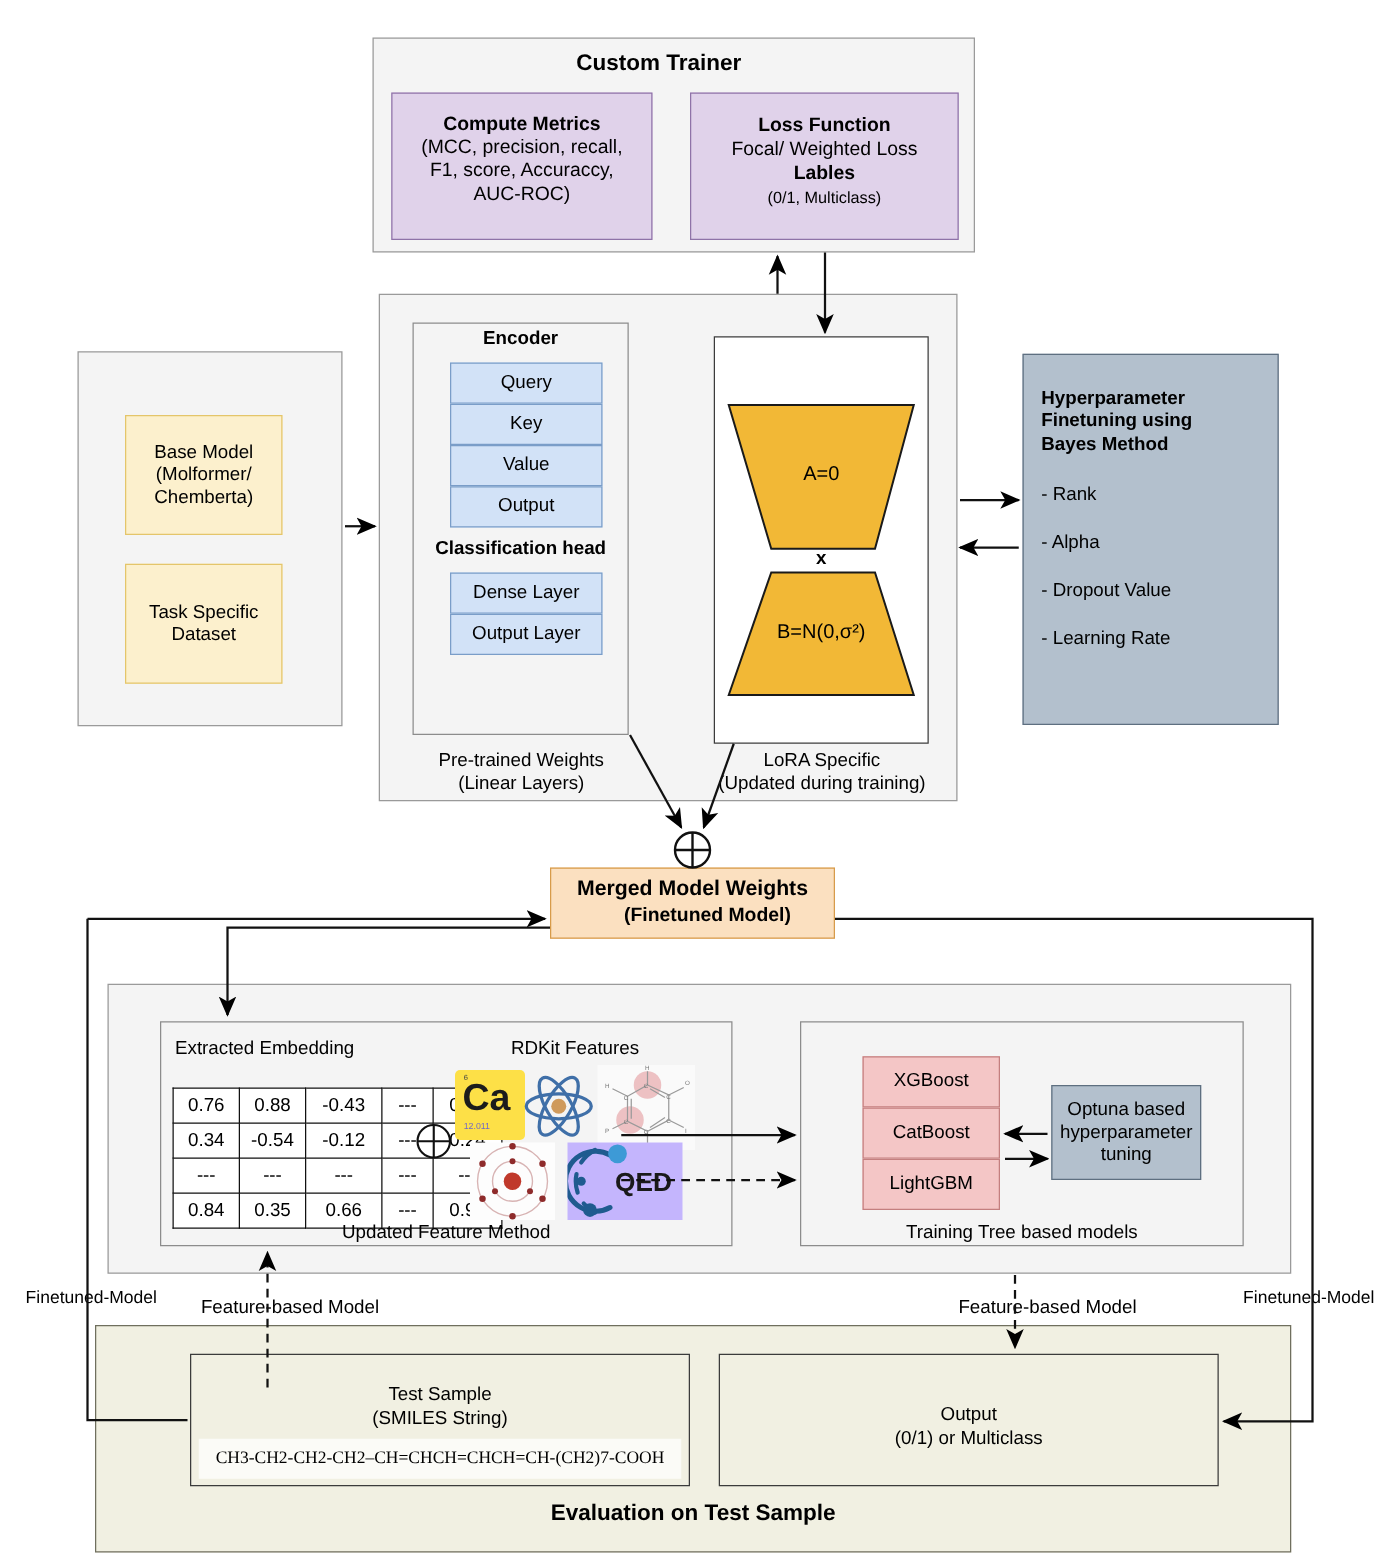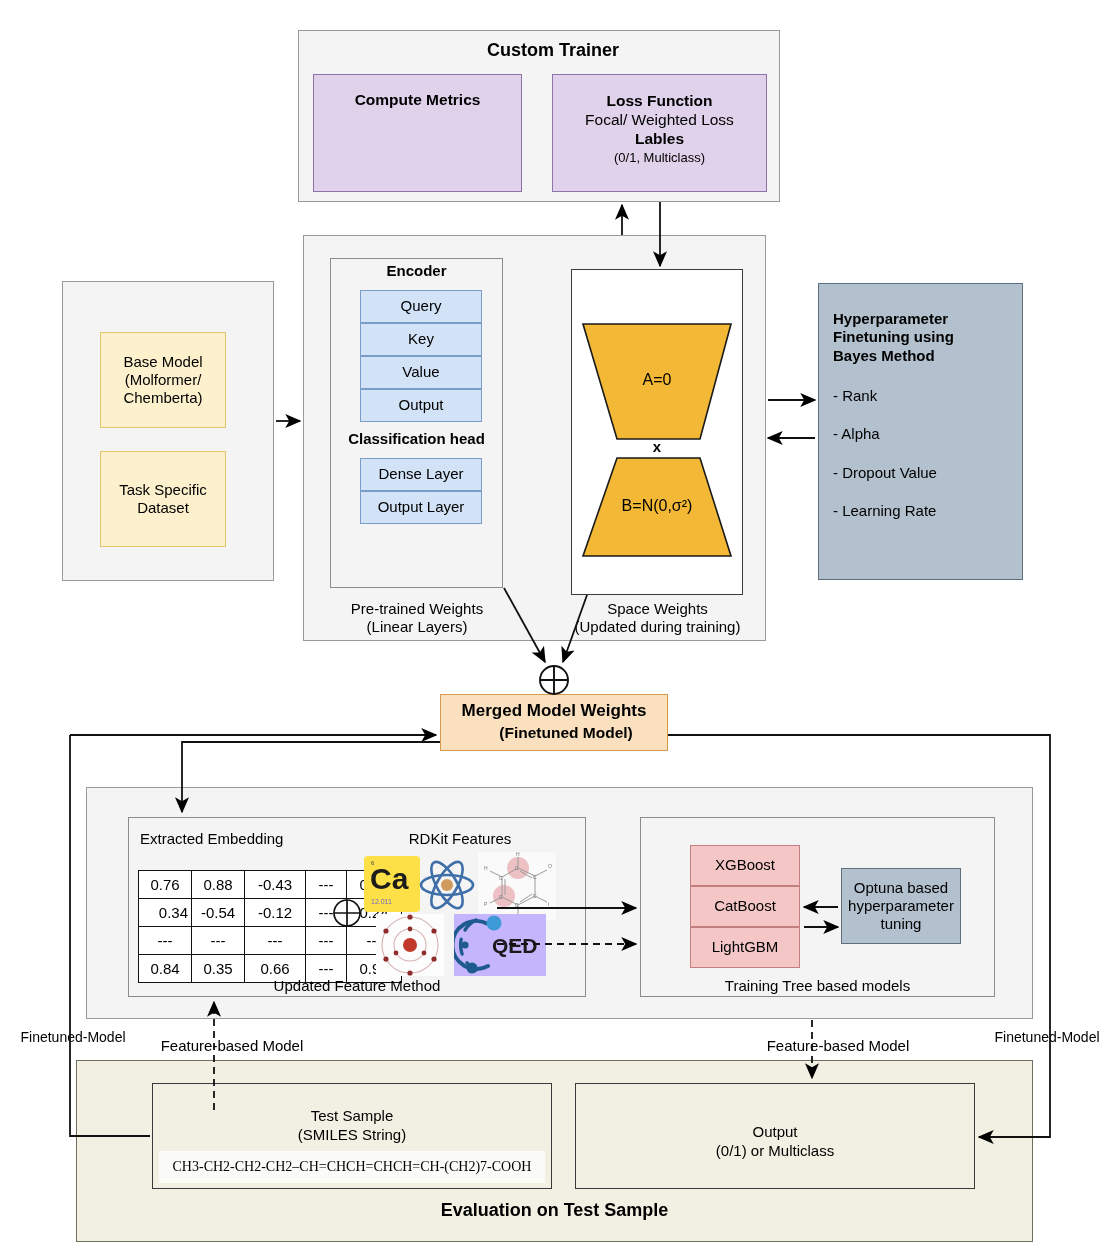--- a/index.html
+++ b/index.html
@@ -35,24 +35,27 @@
                font-family:"Liberation Sans",sans-serif;}
 
   .rd{position:absolute;box-sizing:border-box;}
 </style>
 </head>
 <body>
 
 <div id="stage">
 
   <div class="box outer" style="left:298px;top:30px;width:482px;height:172px;"></div>
-  <div class="lbl t-title" style="left:312px;top:38px;width:482px;height:26px;font-size:18px;">Custom Trainer</div>
+  <div class="lbl t-title" style="left:286px;top:38px;width:482px;height:26px;font-size:18px;">Custom Trainer</div>
 
   <div class="box purple" style="left:313px;top:74px;width:209px;height:118px;"></div>
   <div class="lbl t-title" style="left:313px;top:90px;width:209px;height:20px;font-size:15.5px;">Compute Metrics</div>
+  <div class="lbl" style="left:313px;top:109px;width:209px;height:66px;font-size:15.5px;align-items:flex-start;">(MCC, precision, recall,
+F1, score, Accuraccy,
+AUC-ROC)</div>
 
   <div class="box purple" style="left:552px;top:74px;width:215px;height:118px;"></div>
   <div class="lbl t-title" style="left:552px;top:91px;width:215px;height:20px;font-size:15.5px;">Loss Function</div>
   <div class="lbl" style="left:552px;top:110px;width:215px;height:20px;font-size:15.5px;">Focal/ Weighted Loss</div>
   <div class="lbl t-title" style="left:552px;top:129px;width:215px;height:20px;font-size:15.5px;">Lables</div>
   <div class="lbl" style="left:552px;top:148px;width:215px;height:20px;font-size:13px;">(0/1, Multiclass)</div>
 
   <div class="box outer" style="left:62px;top:281px;width:212px;height:300px;"></div>
   <div class="box yellow" style="left:100px;top:332px;width:126px;height:96px;"></div>
   <div class="lbl" style="left:100px;top:332px;width:126px;height:96px;font-size:15px;">Base Model
@@ -80,21 +83,21 @@
 
   <div class="box blue" style="left:360px;top:458px;width:122px;height:33px;"></div>
   <div class="lbl" style="left:360px;top:458px;width:122px;height:33px;font-size:15px;">Dense Layer</div>
   <div class="box blue" style="left:360px;top:491px;width:122px;height:33px;"></div>
   <div class="lbl" style="left:360px;top:491px;width:122px;height:33px;font-size:15px;">Output Layer</div>
 
   <div class="cap" style="left:312px;top:598px;width:210px;height:40px;font-size:15px;">Pre-trained Weights
 (Linear Layers)</div>
 
   <div class="box white" style="left:571px;top:269px;width:172px;height:326px;"></div>
-  <div class="cap" style="left:555px;top:598px;width:205px;height:40px;font-size:15px;">Space Weights
+  <div class="cap" style="left:555px;top:598px;width:205px;height:40px;font-size:15px;">LoRA Specific
 (Updated during training)</div>
 
   <div class="box gray" style="left:818px;top:283px;width:205px;height:297px;"></div>
   <div class="lbl t-title" style="left:833px;top:310px;width:190px;height:60px;font-size:15px;justify-content:flex-start;align-items:flex-start;text-align:left;">Hyperparameter
 Finetuning using
 Bayes Method</div>
   <div class="lbl" style="left:833px;top:385px;width:190px;height:22px;font-size:15px;justify-content:flex-start;text-align:left;">- Rank</div>
   <div class="lbl" style="left:833px;top:423px;width:190px;height:22px;font-size:15px;justify-content:flex-start;text-align:left;">- Alpha</div>
   <div class="lbl" style="left:833px;top:462px;width:190px;height:22px;font-size:15px;justify-content:flex-start;text-align:left;">- Dropout Value</div>
   <div class="lbl" style="left:833px;top:500px;width:190px;height:22px;font-size:15px;justify-content:flex-start;text-align:left;">- Learning Rate</div>
@@ -112,21 +115,21 @@
   <table class="emb" style="left:138px;top:870px;">
     <tbody id="emb-body">
         <tr>
           <td style="width: 46px;">0.76</td>
           <td style="width: 46px;">0.88</td>
           <td style="width: 54px;">-0.43</td>
           <td style="width: 34px;">---</td>
           <td style="width: 48px;">0.87</td>
         </tr>
         <tr>
-          <td style="width: 46px; text-align: right;">0.34</td>
+          <td style="width: 46px;">0.34</td>
           <td style="width: 46px;">-0.54</td>
           <td style="width: 54px;">-0.12</td>
           <td style="width: 34px;">---</td>
           <td style="width: 48px;">0.24</td>
         </tr>
         <tr>
           <td style="width: 46px;">---</td>
           <td style="width: 46px;">---</td>
           <td style="width: 54px;">---</td>
           <td style="width: 34px;">---</td>

